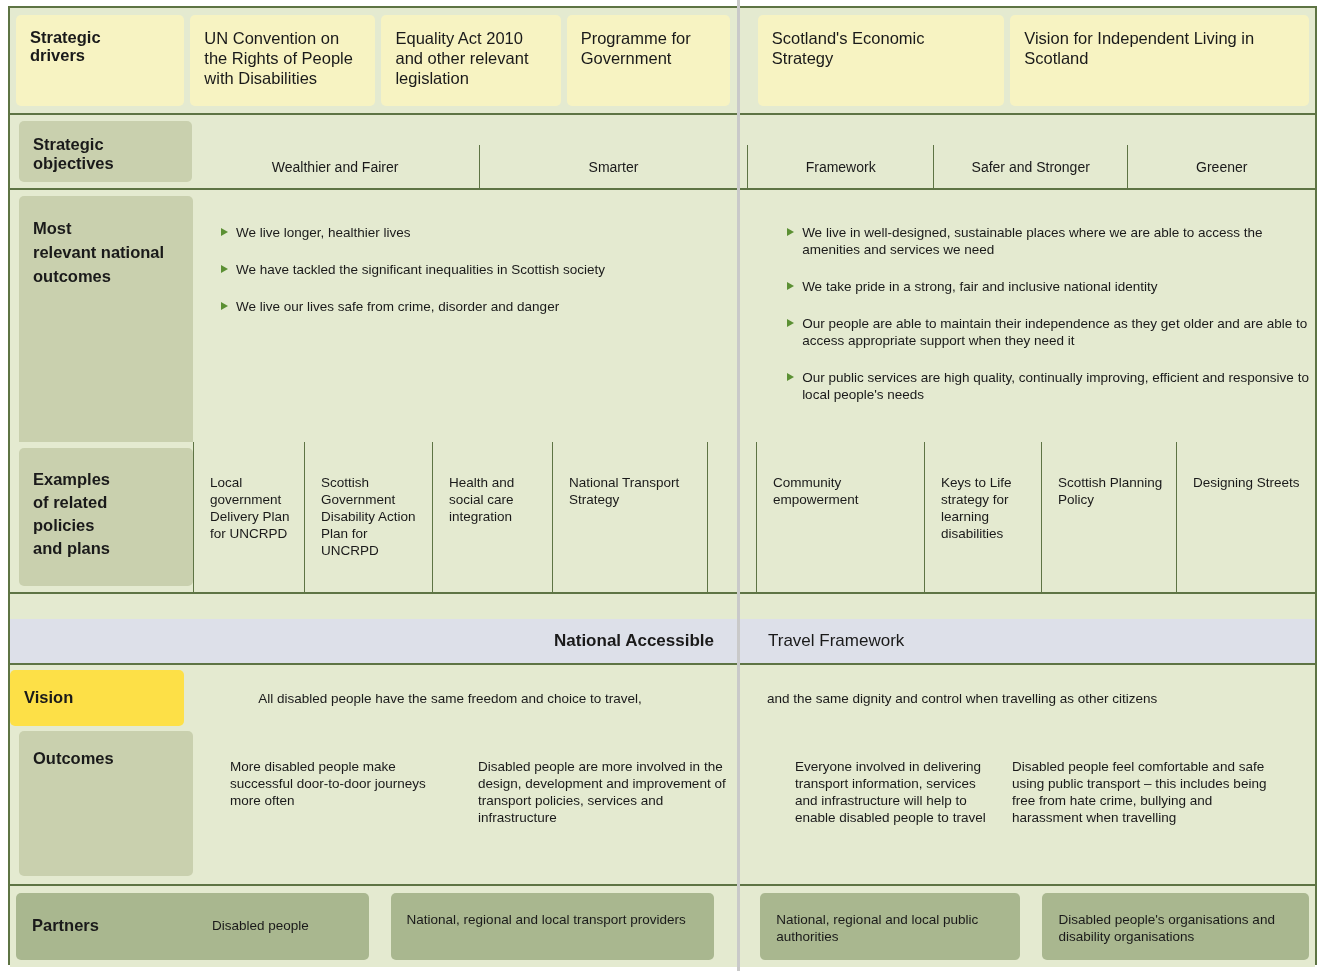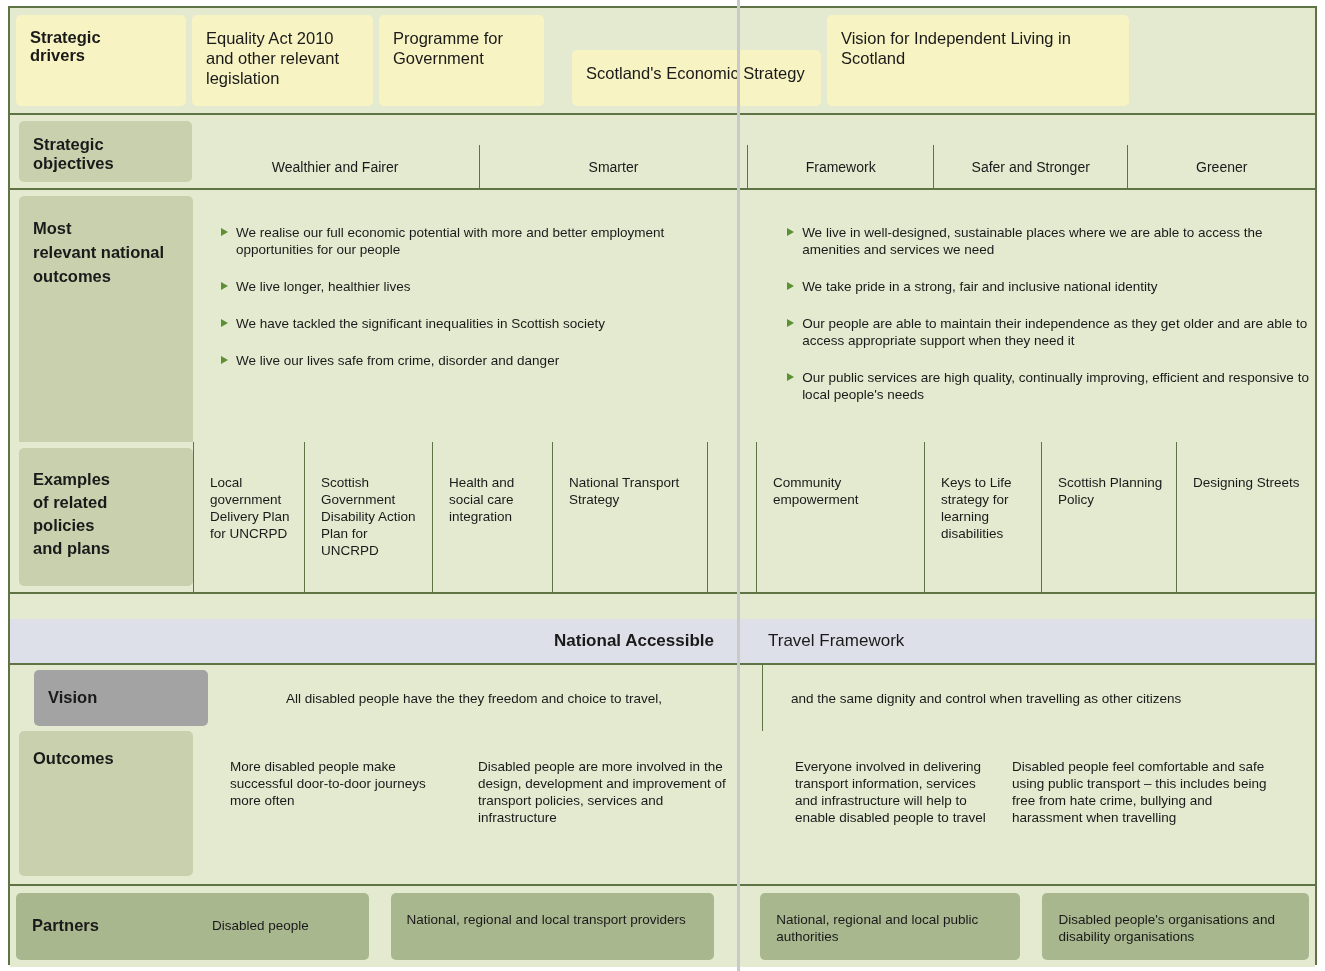--- a/index.html
+++ b/index.html
@@ -78,21 +78,21 @@
   .cell-yellow.label {
     font-weight: bold;
     font-size: 16.5px;
     line-height: 18px;
   }
   .d-w1 { width: 170px; }
   .d-w2 { width: 187px; }
   .d-w3 { width: 181px; }
   .d-w4 { width: 165px; }
   .d-gap { width: 16px; background: transparent; }
-  .d-w5 { width: 249px; margin-top: 35px; }
+  .d-w5 { width: 249px; }
   .d-w6 { width: 302px; }
 
   
   .row-objectives {
     top: 107px;
     height: 75px;
     border-bottom: 2px solid #5e7444;
     background: #e4ead0;
   }
   .obj-label {
@@ -228,22 +228,22 @@
   }
 
   
   .row-vision {
     top: 657px;
     height: 66px;
     background: #e4ead0;
   }
   .vis-label {
     width: 174px;
-    margin: 5px 0 5px 24px;
-    background: #a3a3a3;
+    margin: 5px 0 5px 0;
+    background: #fde047;
     border-radius: 5px;
     font-weight: bold;
     font-size: 16.5px;
     padding: 18px 0 0 14px;
     box-sizing: border-box;
     flex: 0 0 174px;
   }
   .vis-left {
     width: 555px;
     display: flex;
@@ -329,20 +329,21 @@
 <div id="page">
 
   <div class="fold-line"></div>
 
   <div class="frame">
 
     <div class="band row-drivers">
       <div class="drivers-inner">
         <div class="cell-yellow label d-w1" style="white-space:pre-line">Strategic
 drivers</div>
+        <div class="cell-yellow d-w2">UN Convention on the Rights of People with Disabilities</div>
         <div class="cell-yellow d-w3">Equality Act 2010 and other relevant legislation</div>
         <div class="cell-yellow d-w4">Programme for Government</div>
         <div class="d-gap"></div>
         <div class="cell-yellow d-w5">Scotland's Economic Strategy</div>
         <div class="cell-yellow d-w6">Vision for Independent Living in Scotland</div>
       </div>
     </div>
 
     <div class="band row-objectives">
       <div class="obj-label" style="white-space:pre-line">Strategic
@@ -352,24 +353,20 @@
       <div class="obj-cell o-w3">Framework</div>
       <div class="obj-cell o-w4">Safer and Stronger</div>
       <div class="obj-cell o-w5">Greener</div>
     </div>
 
     <div class="band row-outcomes">
       <div class="out-label" style="white-space:pre-line">Most
 relevant national
 outcomes</div>
       <div class="out-col out-col-left">
-        <div class="bullet">
-          <span class="tri"></span>
-          <span>We realise our full economic potential with more and better employment opportunities for our people</span>
-        </div>
         <div class="bullet">
           <span class="tri"></span>
           <span>We live longer, healthier lives</span>
         </div>
         <div class="bullet">
           <span class="tri"></span>
           <span>We have tackled the significant inequalities in Scottish society</span>
         </div>
         <div class="bullet">
           <span class="tri"></span>
@@ -413,21 +410,21 @@
     </div>
 
     <div class="band row-banner">
       <div class="banner-left">National Accessible</div>
       <div class="banner-divider"></div>
       <div class="banner-right">Travel Framework</div>
     </div>
 
     <div class="band row-vision">
       <div class="vis-label">Vision</div>
-      <div class="vis-left">All disabled people have the they freedom and choice to travel,</div>
+      <div class="vis-left">All disabled people have the same freedom and choice to travel,</div>
       <div class="vis-right">and the same dignity and control when travelling as other citizens</div>
     </div>
 
     <div class="band row-outcomes2">
       <div class="oc-label">Outcomes</div>
       <div class="oc-cell oc-w1">More disabled people make successful door-to-door journeys more often</div>
       <div class="oc-cell oc-w2">Disabled people are more involved in the design, development and improvement of transport policies, services and infrastructure</div>
       <div class="oc-cell oc-w3">Everyone involved in delivering transport information, services and infrastructure will help to enable disabled people to travel</div>
       <div class="oc-cell oc-w4">Disabled people feel comfortable and safe using public transport  – this includes being free from hate crime, bullying and harassment when travelling</div>
     </div>

